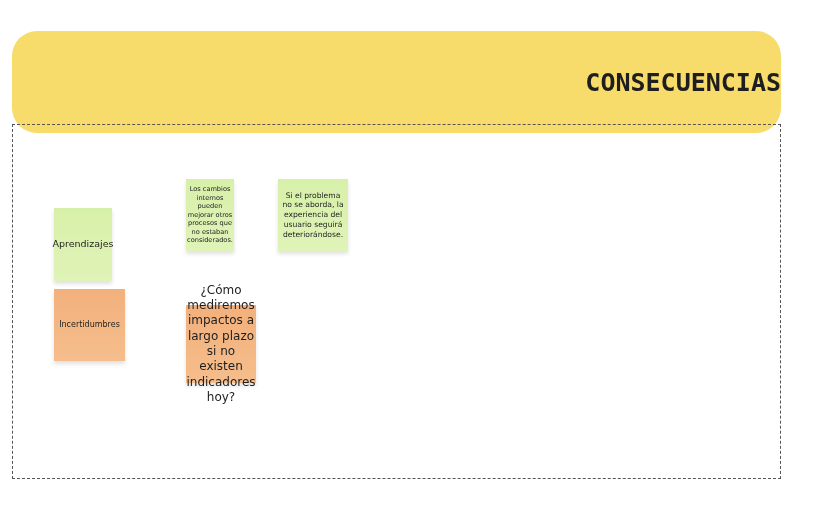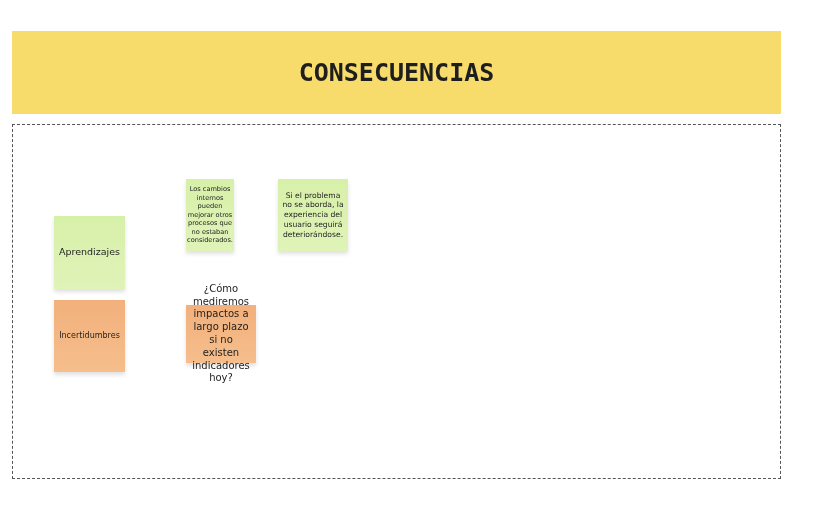--- a/index.html
+++ b/index.html
@@ -12,25 +12,26 @@
       height: 506px;
       position: relative;
       overflow: hidden;
       font-family: "DejaVu Sans", sans-serif;
     }
     .banner {
       position: absolute;
       left: 12px;
       top: 31px;
       width: 769px;
-      height: 83px;
+      height: 102px;
       background: #f8dc6b;
       display: flex;
       align-items: center;
-      justify-content: center;
+      justify-content: flex-end;
+      border-radius: 25px;
     }
     .banner-title {
       font-family: "DejaVu Sans Mono", monospace;
       font-weight: bold;
       font-size: 25px;
       color: #1e1e1e;
       letter-spacing: 0px;
     }
     .frame {
       position: absolute;
@@ -65,31 +66,31 @@
   </style>
 </head>
 <body>
 
 <div class="banner">
   <span class="banner-title">CONSECUENCIAS</span>
 </div>
 
 <div class="frame"></div>
 
-<div class="sticky green" style="left:54px; top:216px; width:71px; height:73px; font-size:9.5px;text-align:center;">
+<div class="sticky green" style="left:54px; top:208px; width:58px; height:73px; font-size:9.5px;text-align:center;">
   <span class="txt">Aprendizajes</span>
 </div>
 
-<div class="sticky orange" style="left:54px; top:300px; width:71px; height:72px; font-size:8px;">
+<div class="sticky orange" style="left:54px; top:289px; width:71px; height:72px; font-size:8px;">
   <span class="txt">Incertidumbres</span>
 </div>
 
 <div class="sticky green" style="left:186px; top:179px; width:48px; height:72px; font-size:6.6px; padding:4px 5px;">
   <span class="txt">Los cambios internos pueden mejorar otros procesos que no estaban considerados.</span>
 </div>
 
 <div class="sticky green" style="left:278px; top:179px; width:70px; height:72px; font-size:7.6px; padding:4px 4px;">
   <span class="txt">Si el problema no se aborda, la experiencia del usuario seguirá deteriorándose.</span>
 </div>
 
-<div class="sticky orange" style="left:186px; top:305px; width:70px; height:58px; font-size:10px; padding:0 6px;">
+<div class="sticky orange" style="left:186px; top:305px; width:70px; height:78px; font-size:12px; padding:0 6px;">
   <span class="txt">¿Cómo mediremos impactos a largo plazo si no existen indicadores hoy?</span>
 </div>
 
 </body></html>

